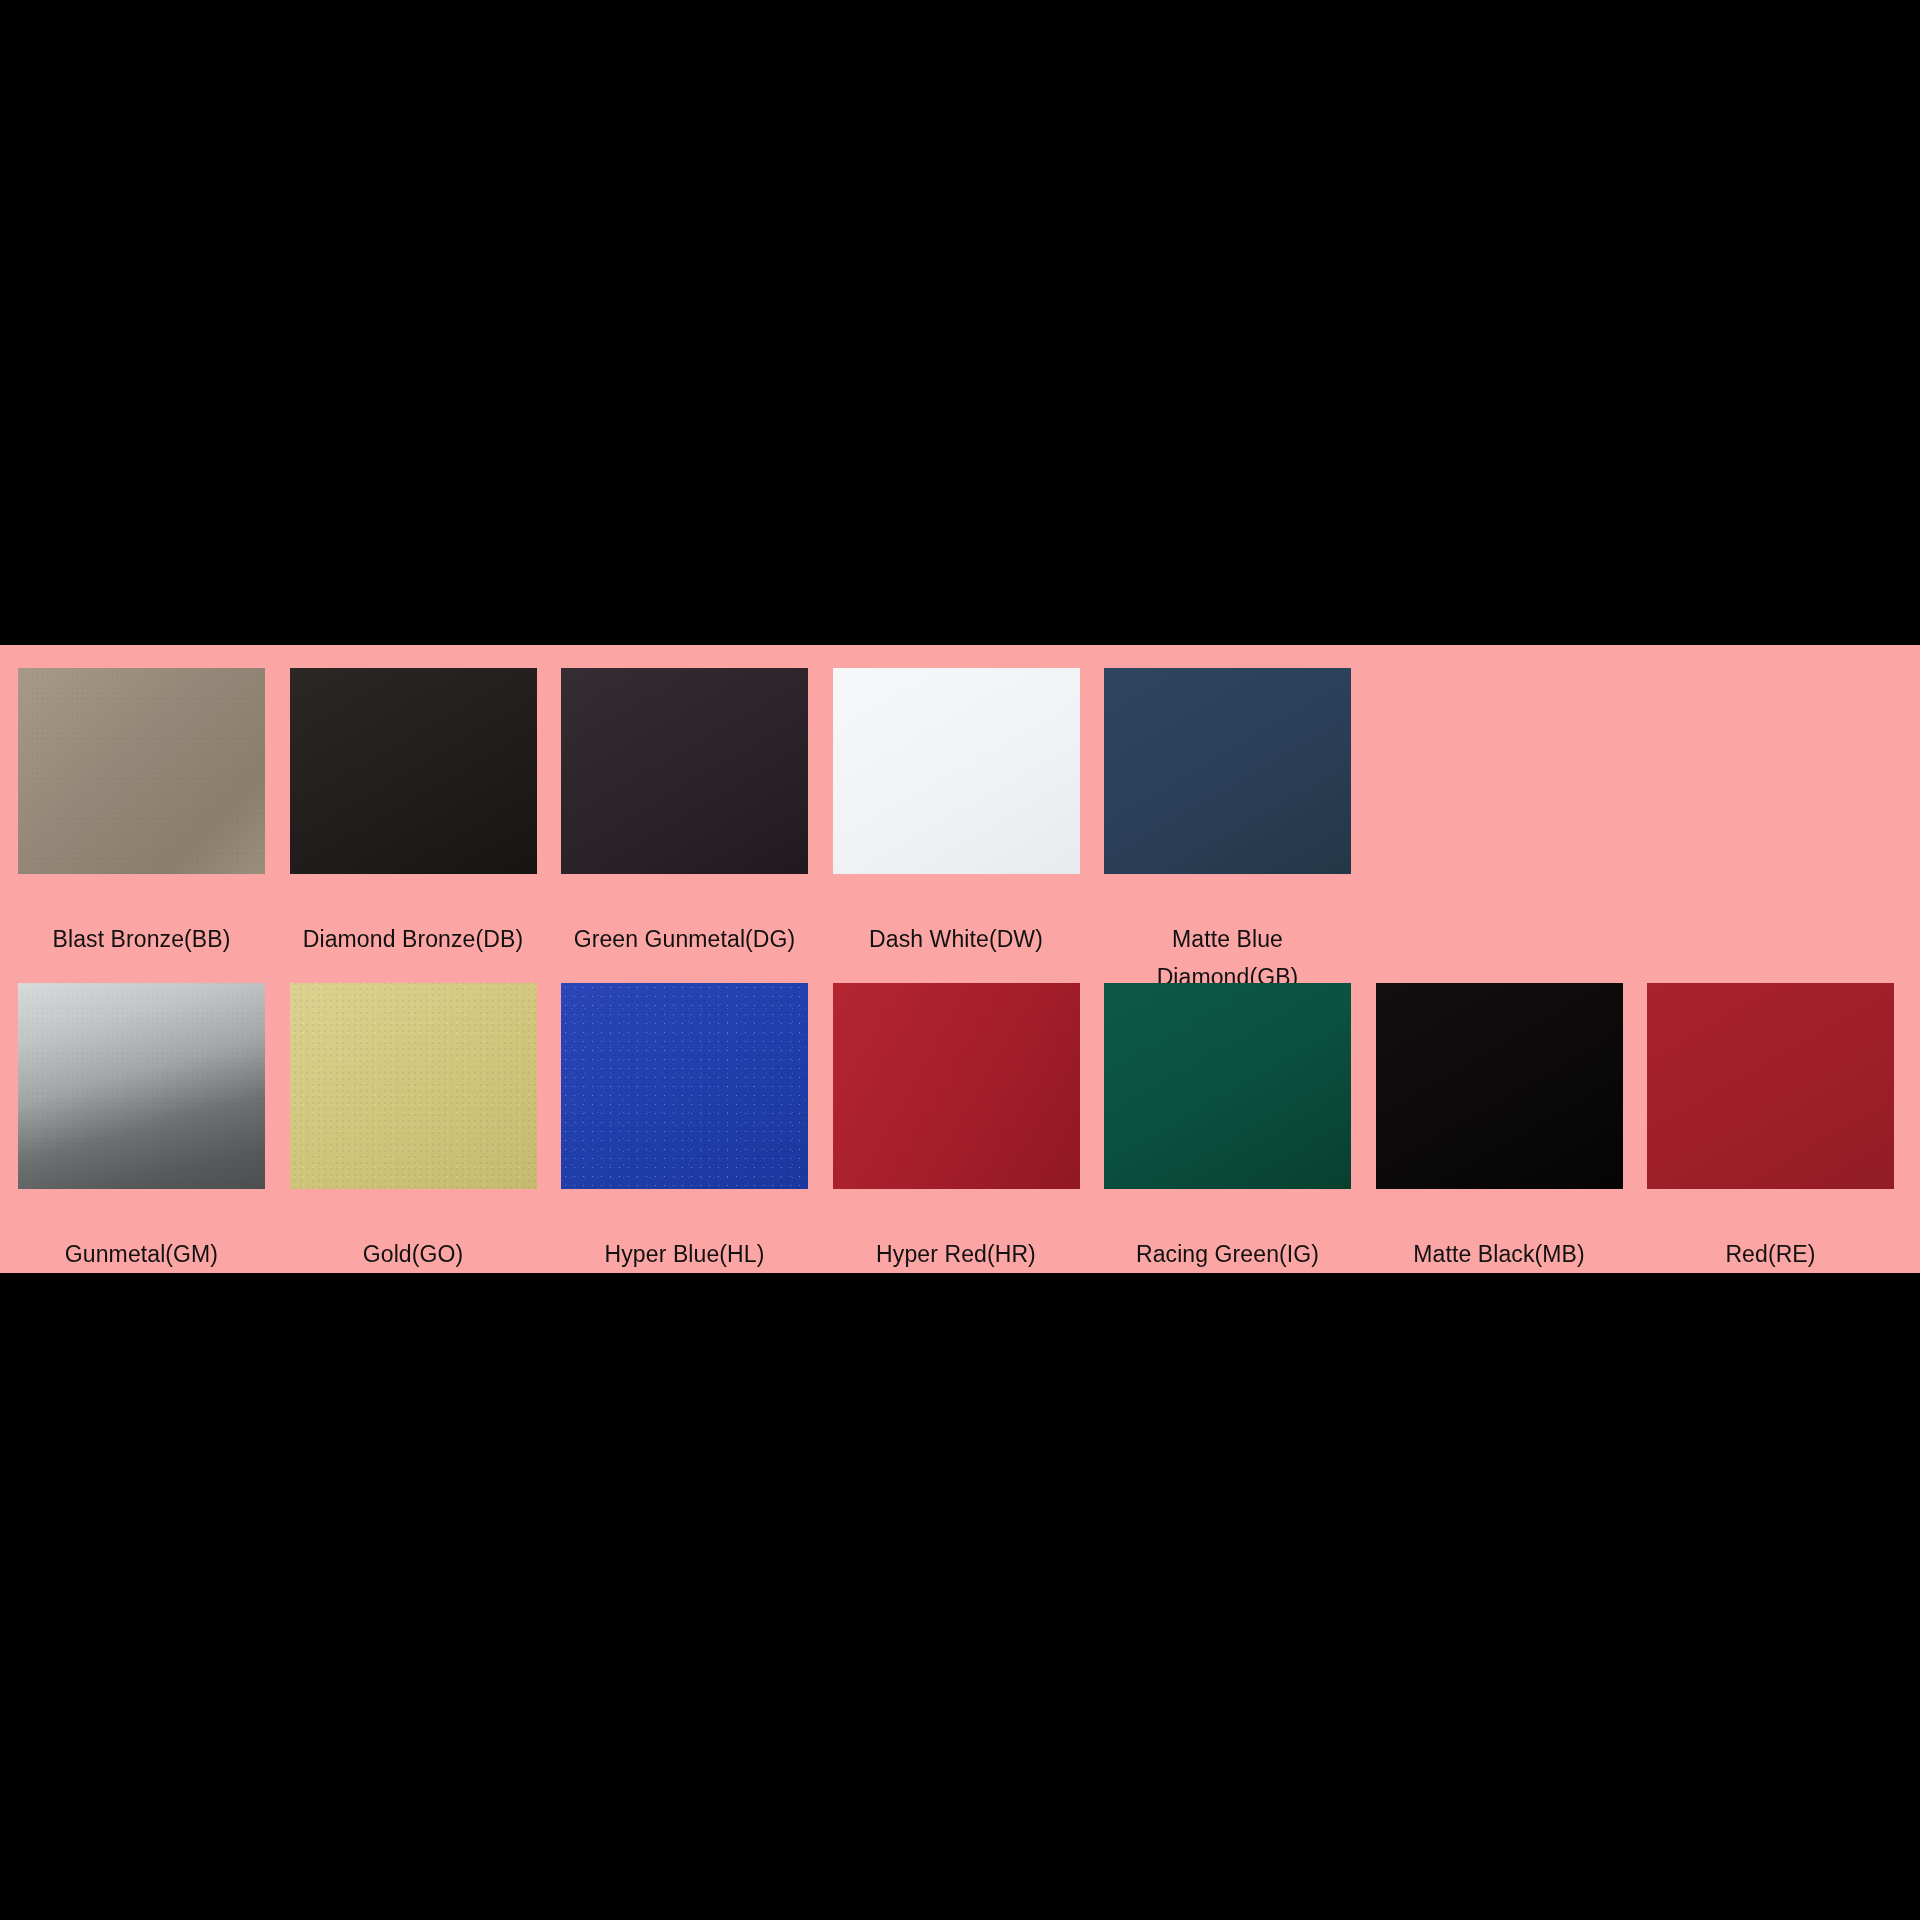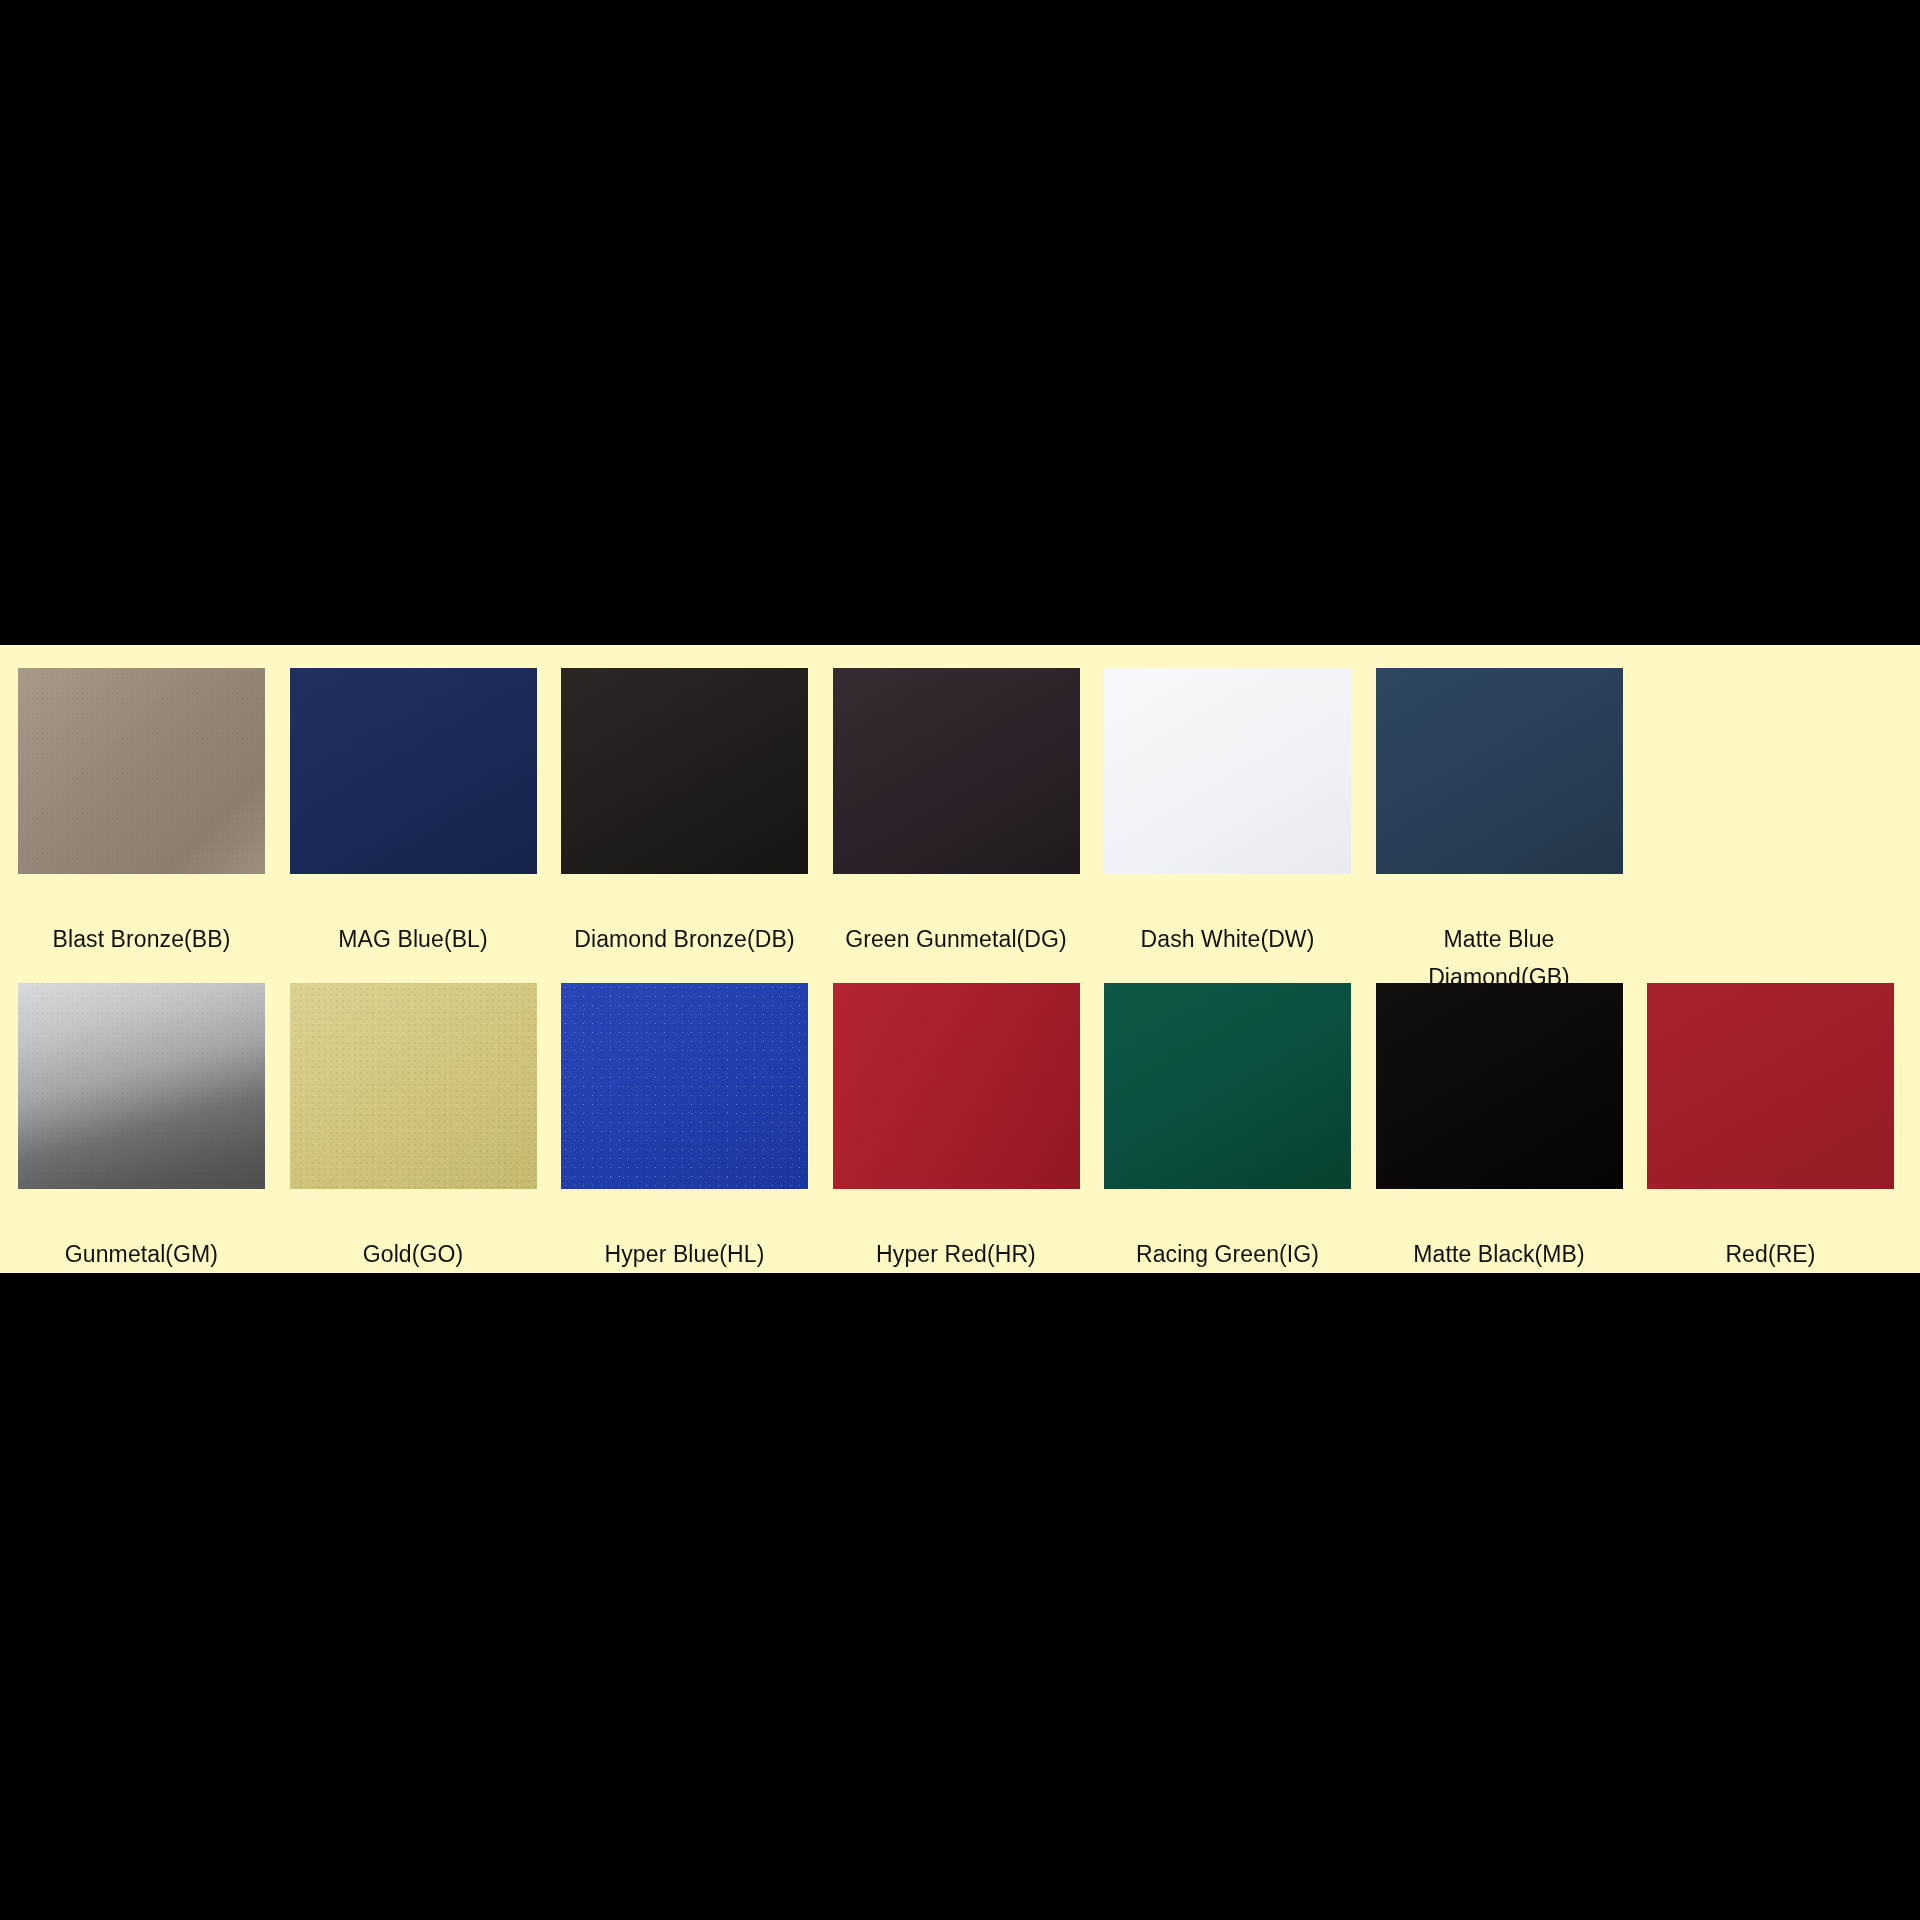--- a/index.html
+++ b/index.html
@@ -20,21 +20,21 @@
     background: #000000;
   }
 
   
   #swatch-panel {
     position: absolute;
     left: 0;
     top: 645px;
     width: 1920px;
     height: 752px;
-    background: #fef9c3;
+    background: #fca5a5;
     box-sizing: border-box;
   }
 
   .swatch-row {
     position: absolute;
     left: 0;
     width: 1920px;
     display: flex;
     flex-wrap: nowrap;
   }
@@ -101,24 +101,20 @@
 
   <div id="top-letterbox" style="position:absolute;left:0;top:0;width:1920px;height:645px;background:#000;"></div>
 
   <div id="swatch-panel">
     <div class="swatch-row" id="swatch-row-1">
         <div class="swatch-cell">
           <div class="swatch-chip" style="background: linear-gradient(135deg, rgb(167, 154, 135) 0%, rgb(149, 136, 120) 42%, rgb(139, 126, 109) 78%, rgb(156, 143, 126) 100%);"></div>
           <div class="swatch-label">Blast Bronze(BB)</div>
         </div>
         <div class="swatch-cell">
-          <div class="swatch-chip" style="background: linear-gradient(150deg, rgb(33, 48, 95) 0%, rgb(27, 42, 88) 50%, rgb(22, 36, 76) 100%);"></div>
-          <div class="swatch-label">MAG Blue(BL)</div>
-        </div>
-        <div class="swatch-cell">
           <div class="swatch-chip" style="background: linear-gradient(150deg, rgb(43, 39, 37) 0%, rgb(33, 30, 29) 50%, rgb(23, 21, 20) 100%);"></div>
           <div class="swatch-label">Diamond Bronze(DB)</div>
         </div>
         <div class="swatch-cell">
           <div class="swatch-chip" style="background: linear-gradient(150deg, rgb(54, 44, 51) 0%, rgb(43, 35, 41) 55%, rgb(32, 26, 31) 100%);"></div>
           <div class="swatch-label">Green Gunmetal(DG)</div>
         </div>
         <div class="swatch-cell">
           <div class="swatch-chip flat" style="background: linear-gradient(150deg, rgb(247, 248, 250) 0%, rgb(241, 242, 245) 55%, rgb(233, 234, 238) 100%);"></div>
           <div class="swatch-label">Dash White(DW)</div>

